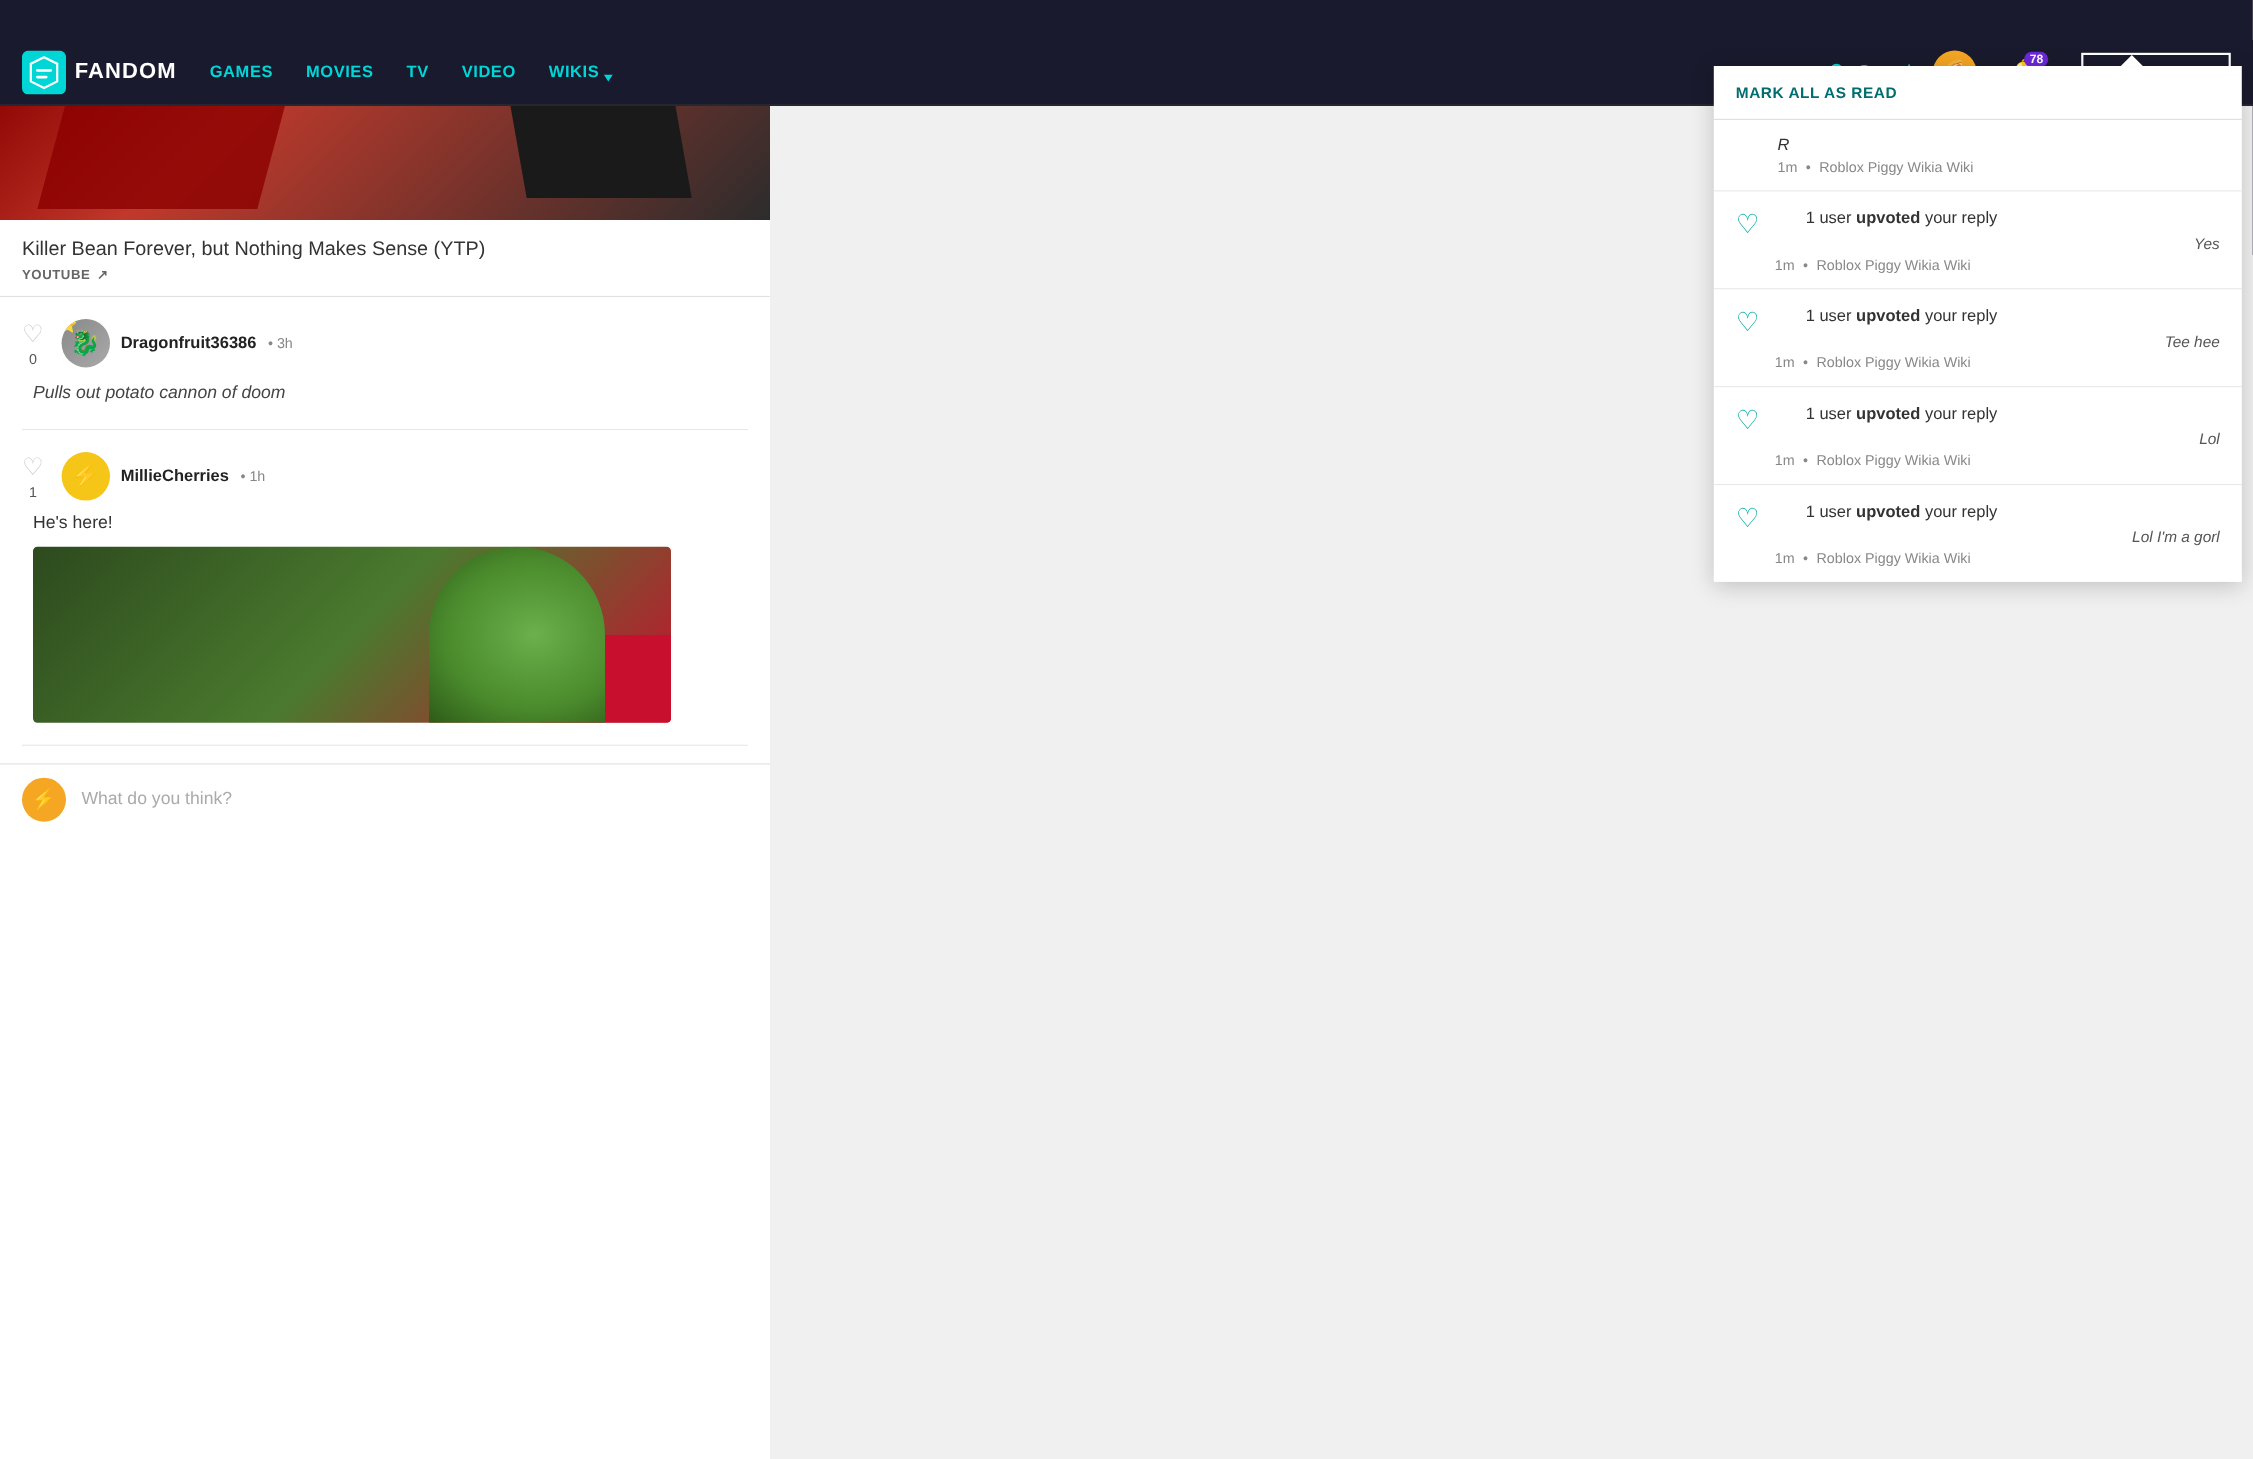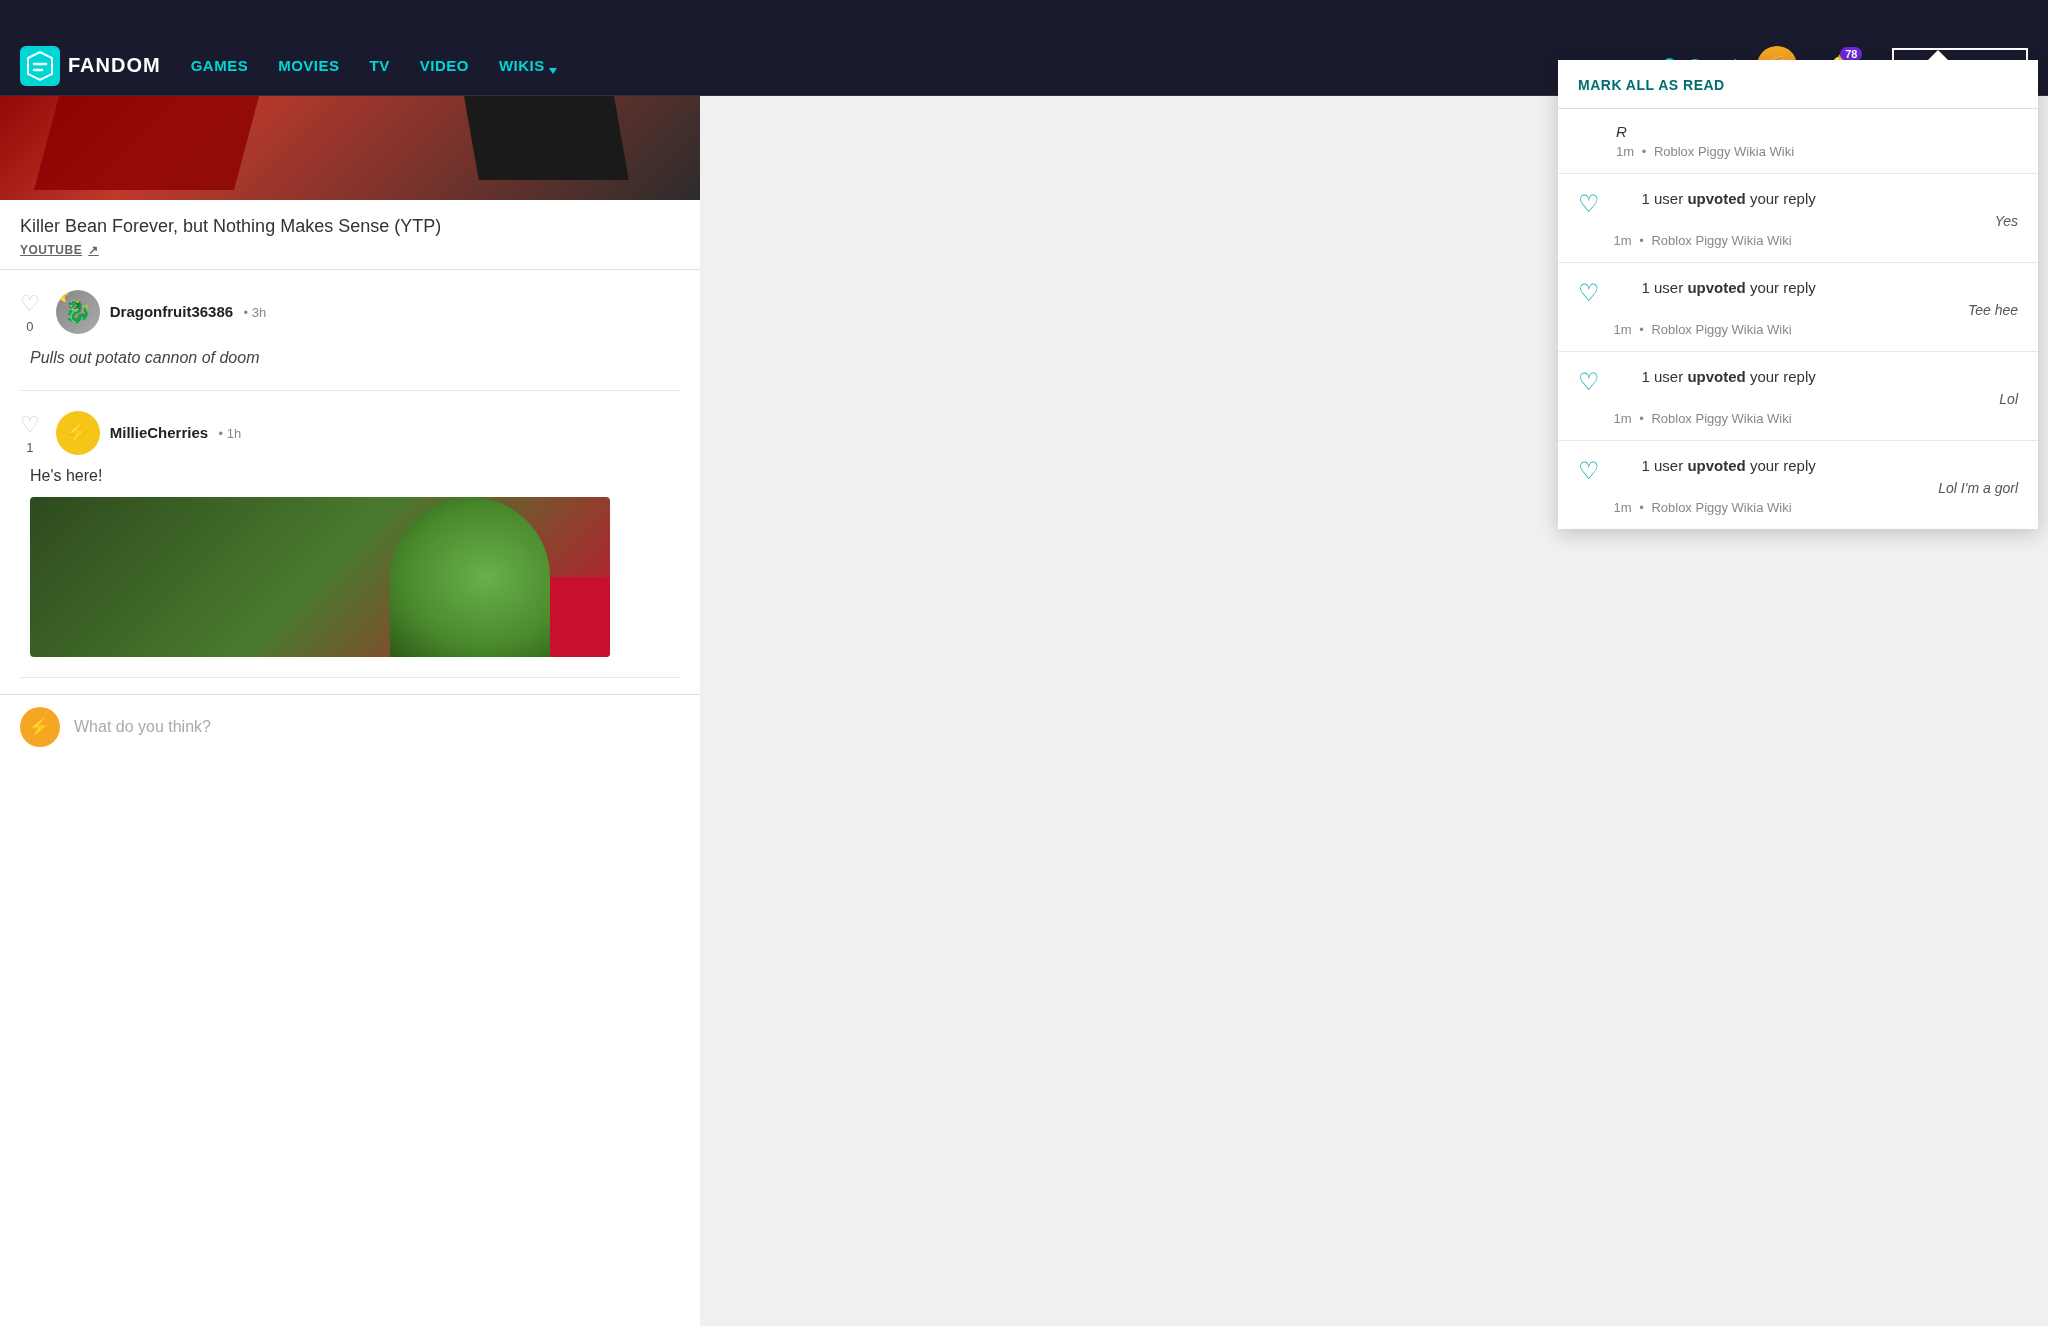--- a/index.html
+++ b/index.html
@@ -186,21 +186,20 @@
     }
     .video-source {
       display: flex;
       align-items: flex-start;
       gap: 6px;
       color: #666;
       font-size: 12px;
       font-weight: 700;
       letter-spacing: 0.5px;
       text-transform: uppercase;
-      text-decoration: underline;
     }
     .external-link-icon {
       font-size: 12px;
     }
 
     
     .comment-section {
       padding: 0 20px;
     }
     .comment-item {

